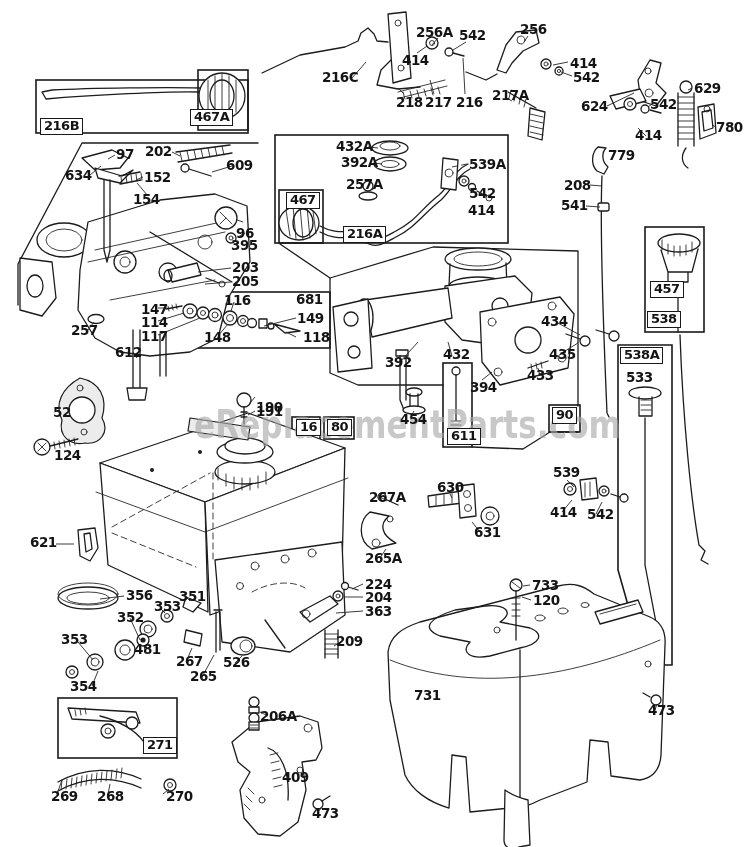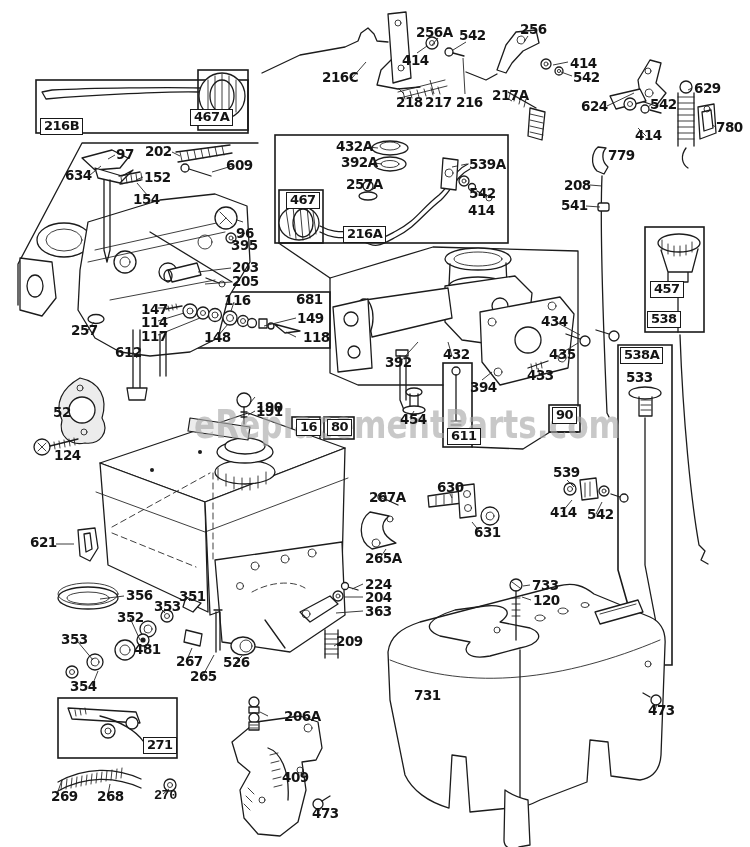--- a/index.html
+++ b/index.html
@@ -521,22 +521,22 @@
       <div class="lbl" style="left: 176px; top: 654px;">267</div>
       <div class="lbl" style="left: 190px; top: 669px;">265</div>
       <div class="lbl" style="left: 223px; top: 655px;">526</div>
       <div class="lbl" style="left: 365px; top: 577px;">224</div>
       <div class="lbl" style="left: 365px; top: 590px;">204</div>
       <div class="lbl" style="left: 365px; top: 604px;">363</div>
       <div class="lbl" style="left: 336px; top: 634px;">209</div>
       <div class="lbl boxed" style="left: 143px; top: 737px;">271</div>
       <div class="lbl" style="left: 51px; top: 789px;">269</div>
       <div class="lbl" style="left: 97px; top: 789px;">268</div>
-      <div class="lbl" style="left: 154px; top: 789px; font-family: Liberation Mono, monospace;">270</div>
-      <div class="lbl" style="left: 276px; top: 709px; padding-left: 8px;">206A</div>
+      <div class="lbl" style="left: 166px; top: 789px;">270</div>
+      <div class="lbl" style="left: 260px; top: 709px;">206A</div>
       <div class="lbl" style="left: 282px; top: 770px;">409</div>
       <div class="lbl" style="left: 312px; top: 806px;">473</div>
       <div class="lbl" style="left: 414px; top: 688px;">731</div>
       <div class="lbl" style="left: 532px; top: 578px;">733</div>
       <div class="lbl" style="left: 533px; top: 593px;">120</div>
       <div class="lbl" style="left: 648px; top: 703px;">473</div>
     </div>
 
 </div>
 

